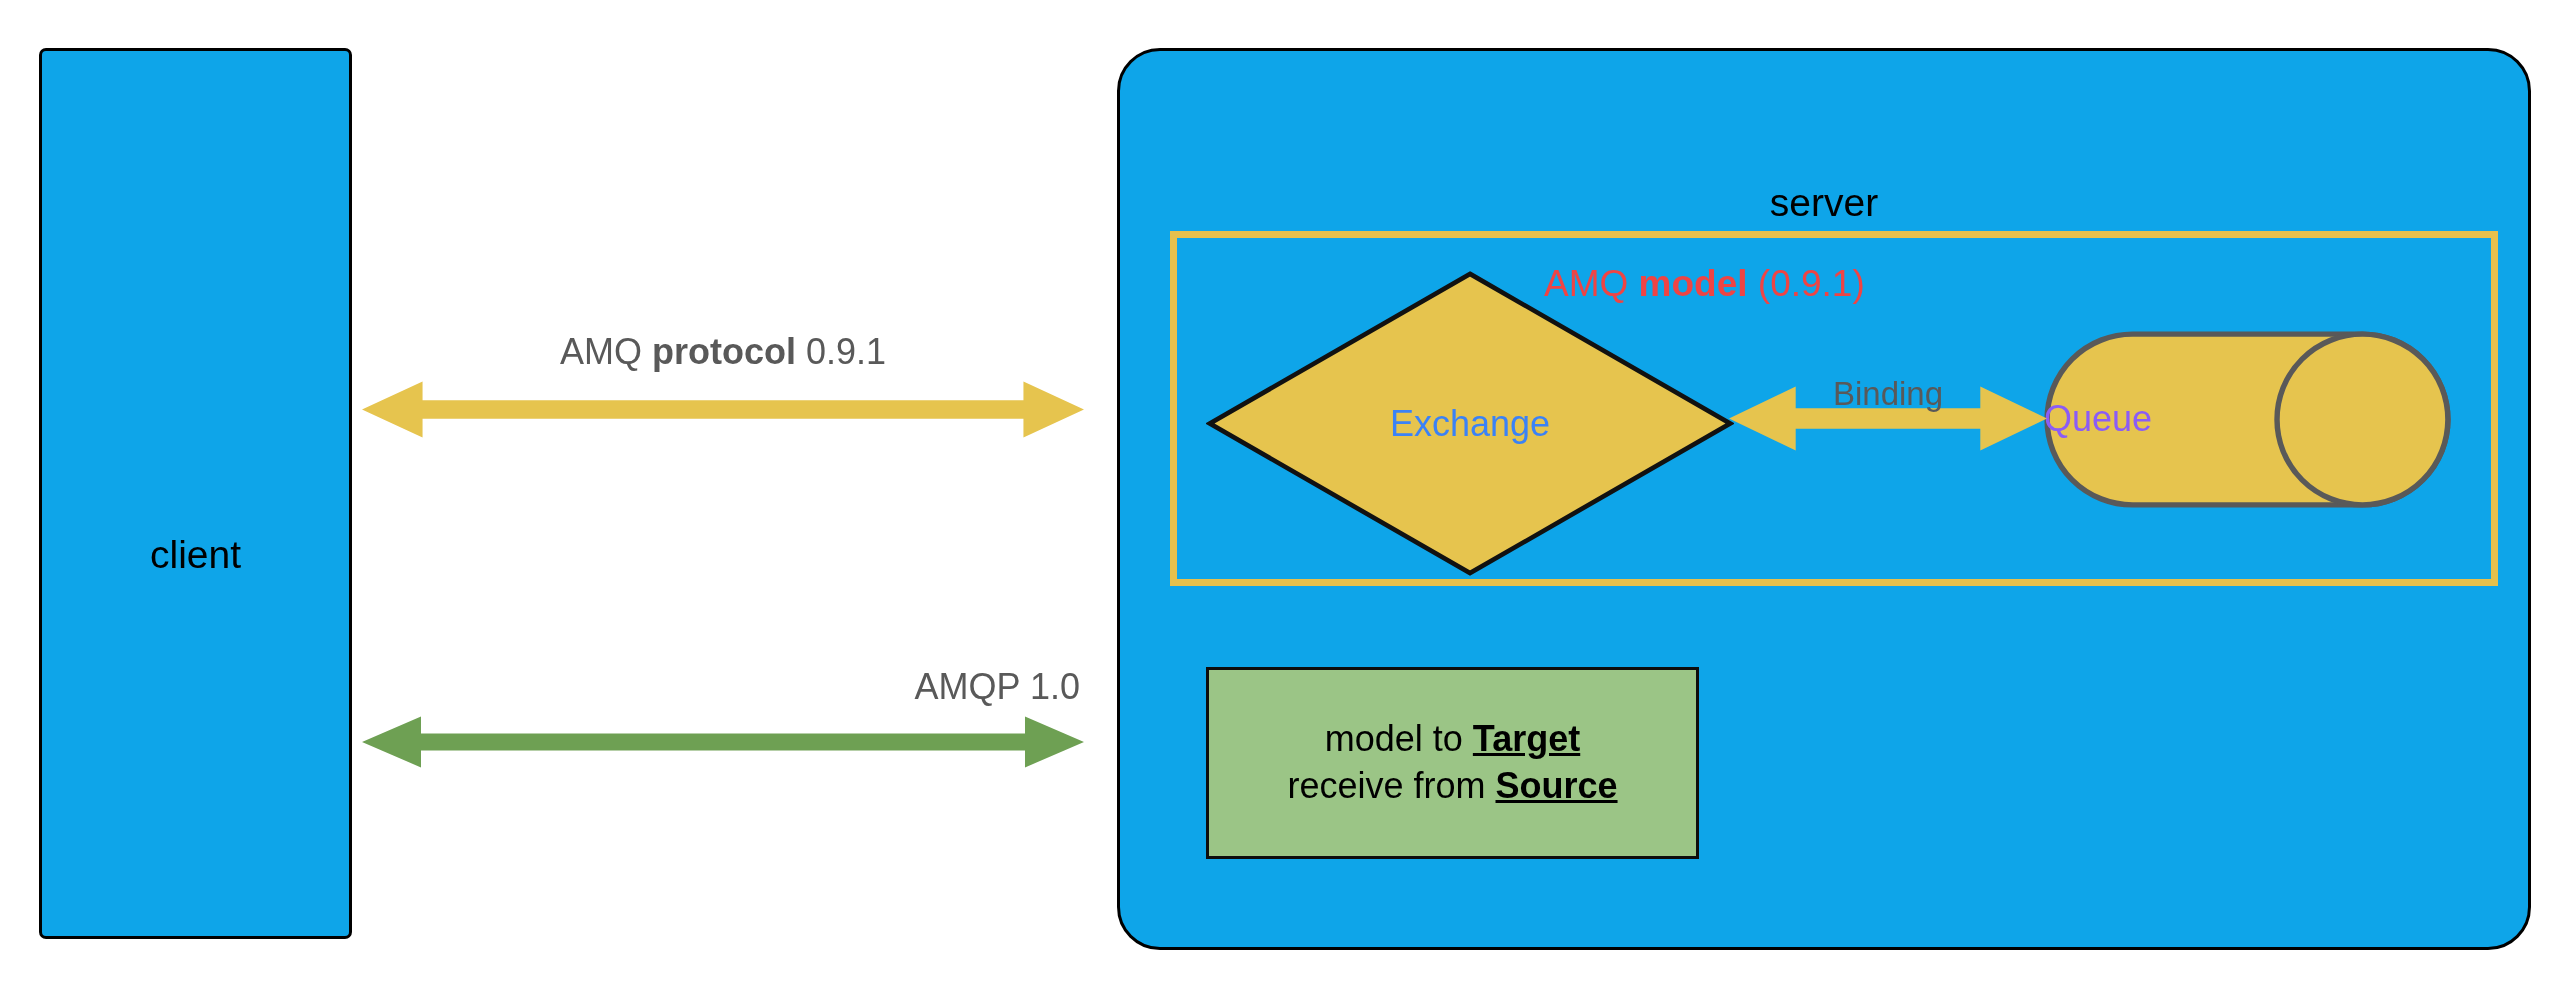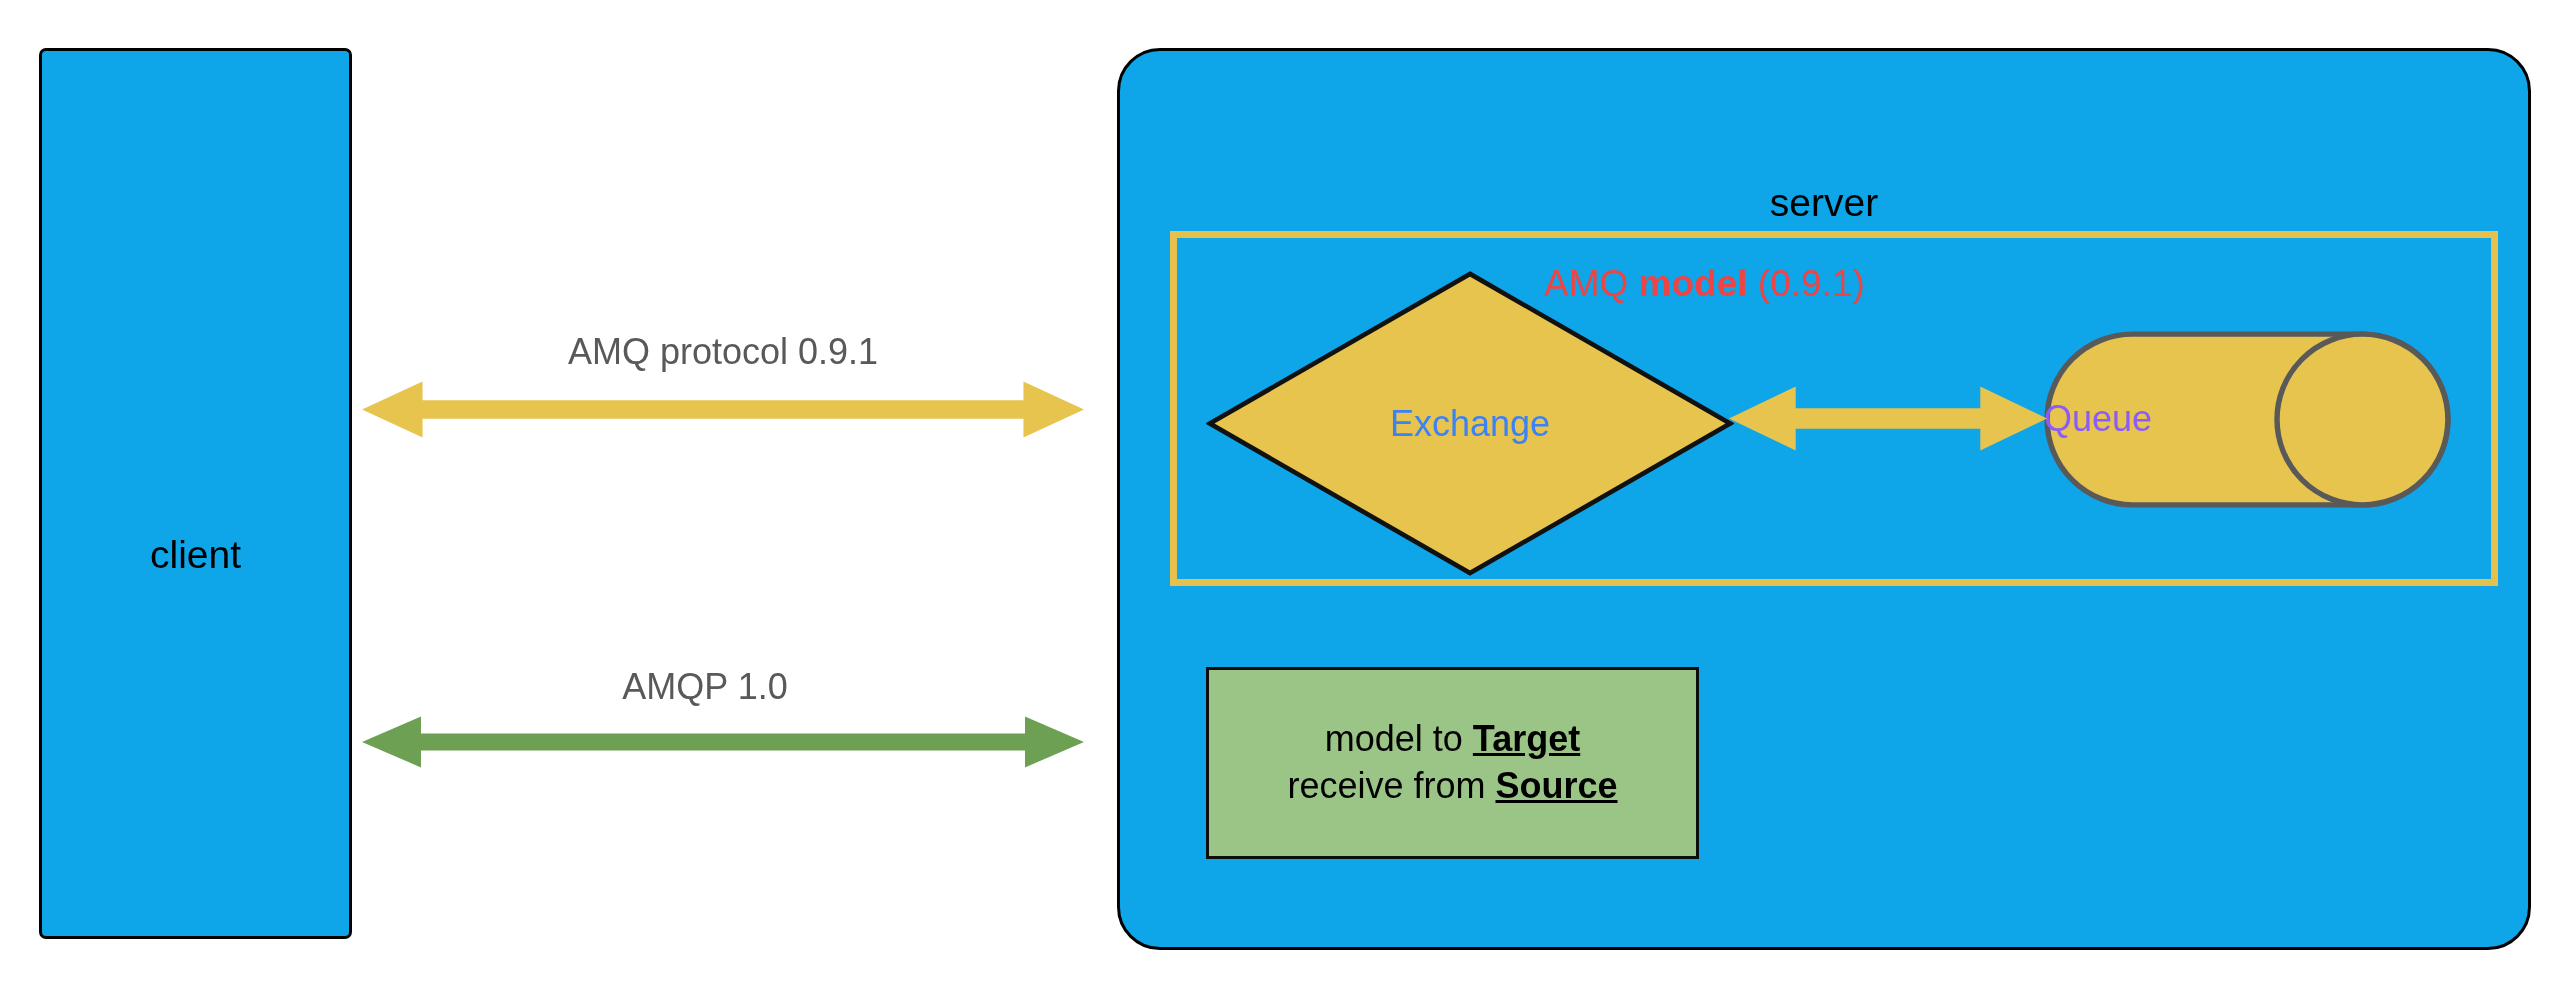--- a/index.html
+++ b/index.html
@@ -114,23 +114,23 @@
   #arrow-binding  { left: 1729px; top: 385px; width: 318px; height: 67px; }
 
   .arrow-label {
     position: absolute;
     color: #595959;
     line-height: 1;
     white-space: nowrap;
     text-align: center;
   }
   #label-protocol { left: 362px;  top: 334px; width: 722px; font-size: 36px; }
-  #label-amqp     { left: 344px;  top: 669px; width: 722px; font-size: 36px; }
+  #label-amqp     { left: 358px;  top: 669px; width: 722px; font-size: 36px; text-align: right; }
   #label-binding  { left: 1729px; top: 377px; width: 318px; font-size: 33px; }
-  .arrow-label b { font-weight: 400; }
+  .arrow-label b { font-weight: 700; }
 
   
   #green-note {
     position: absolute;
     left: 1206px;
     top: 667px;
     width: 493px;
     height: 192px;
     background: #9bc586;
     border: 3.9px solid #0d0d0d;
@@ -179,20 +179,21 @@
       <ellipse cx="410" cy="114" rx="110" ry="110" fill="#e6c44e" stroke="#595959" stroke-width="7"></ellipse>
     </svg>
     <div id="queue-label">Queue</div>
   </div>
 
   <div class="arrow-wrap" id="arrow-binding">
     <svg viewBox="0 0 410 86" preserveAspectRatio="none">
       <polygon points="0,43 86,2 86,30 324,30 324,2 410,43 324,84 324,56 86,56 86,84" fill="#e6c44e"></polygon>
     </svg>
   </div>
+  <div class="arrow-label" id="label-binding">Binding</div>
 
   <div id="green-note">
     <div class="line"><span>model to </span><b>Target</b></div>
     <div class="line"><span>receive from </span><b>Source</b></div>
   </div>
 
   <div class="arrow-wrap" id="arrow-protocol">
     <svg viewBox="0 0 930 76" preserveAspectRatio="none">
       <polygon points="0,38 78,2 78,26 852,26 852,2 930,38 852,74 852,50 78,50 78,74" fill="#e6c44e"></polygon>
     </svg>

